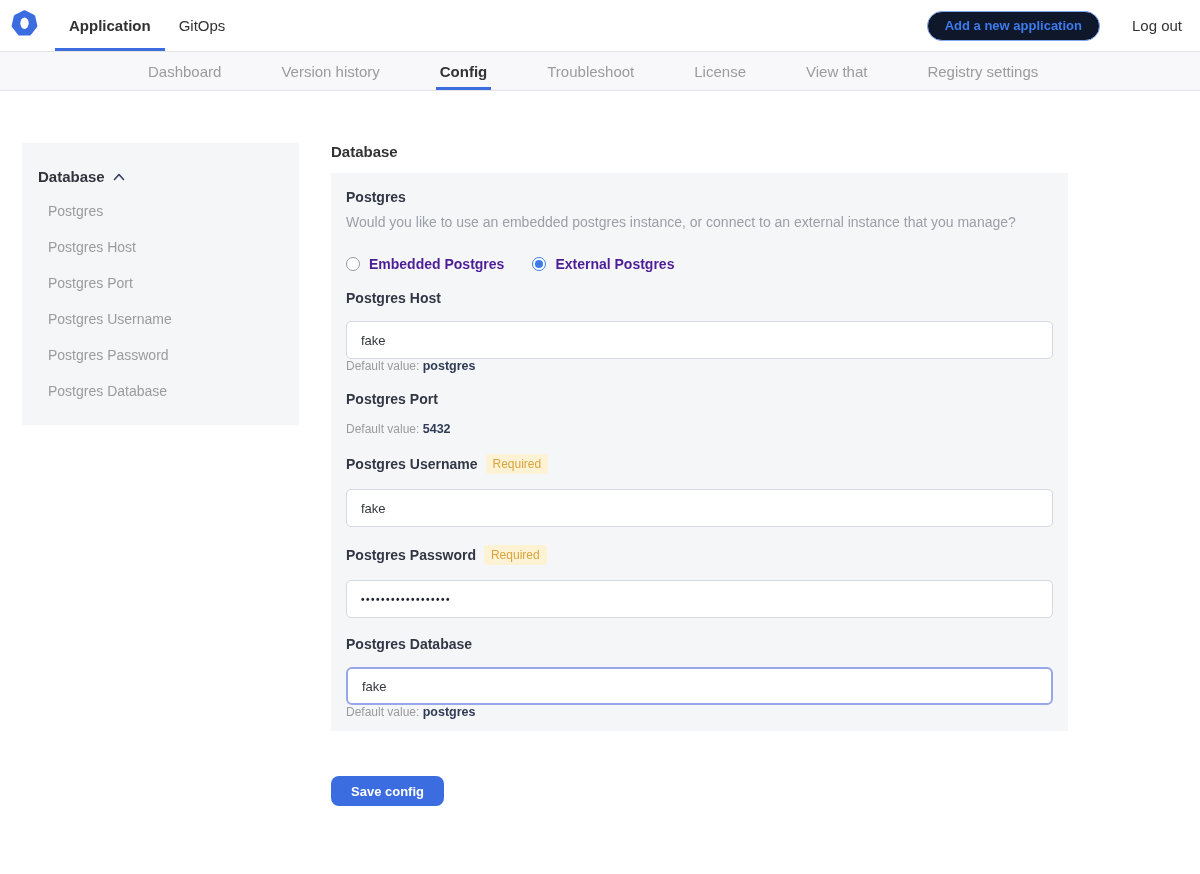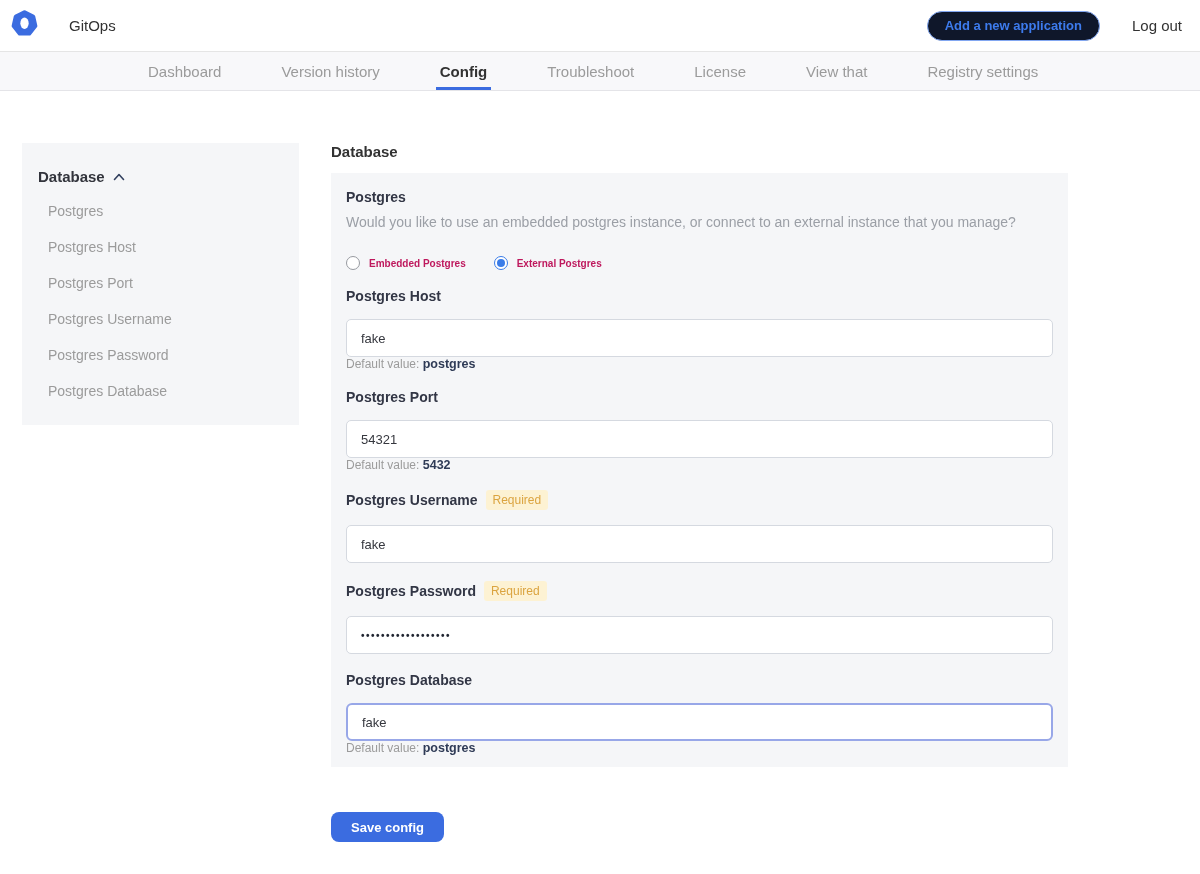--- a/index.html
+++ b/index.html
@@ -44,21 +44,21 @@
   .group-label { font-size: 14px; font-weight: 700; color: #323645; }
   .group-help { margin-top: 9px; font-size: 14px; color: #9b9fa6; }
 
   .radio-row { display: flex; margin-top: 26px; }
   .radio-option { display: flex; align-items: center; margin-right: 28px; cursor: pointer; }
   .radio-circle { width: 14px; height: 14px; border-radius: 50%; border: 1px solid #979aa0;
     background: #fff; margin-right: 9px; position: relative; flex: 0 0 auto; }
   .radio-circle.checked { border-color: #3a7ce8; }
   .radio-circle.checked::after { content: ""; position: absolute; left: 2px; top: 2px;
     width: 8px; height: 8px; border-radius: 50%; background: #3a7ce8; }
-  .radio-label { font-size: 10px; font-weight: 700; color: #be185d; }
+  .radio-label { font-size: 14px; font-weight: 700; color: #4c1d95; }
 
   .field { margin-top: 18px; }
   .field-label-row { display: flex; align-items: center; margin-bottom: 15px; }
   .field-label { font-size: 14px; font-weight: 700; color: #323645; }
   .required-badge { margin-left: 8px; background: #fdf2d3; color: #dba440; font-size: 12px;
     padding: 3px 7px; border-radius: 3px; }
   .text-input { width: 100%; height: 38px; background: #fff; border: 1px solid #d5d9e0;
     border-radius: 5px; padding: 0 14px; font-size: 13px; color: #35373e; outline: none;
     font-family: "Liberation Sans", sans-serif; }
   .text-input.focused { border: 2px solid #98a7e8; border-radius: 6px; }
@@ -76,20 +76,21 @@
 <header class="topnav">
   <div class="logo-wrap">
     <span>
       <svg width="29" height="29" viewBox="0 0 32 32">
         <polygon points="16,4 25.4,8.5 27.7,18.7 21.2,26.8 10.8,26.8 4.3,18.7 6.6,8.5" fill="#3b6ce0" stroke="#3b6ce0" stroke-width="5" stroke-linejoin="round"></polygon>
         <ellipse cx="16" cy="15.8" rx="4.6" ry="6.3" fill="#ffffff"></ellipse>
       </svg>
     </span>
   </div>
   <nav class="top-tabs">
+    <div class="top-tab active">Application</div>
     <div class="top-tab">GitOps</div>
   </nav>
   <div class="topnav-right">
     <button class="pill-btn">Add a new application</button>
     <span class="logout">Log out</span>
   </div>
 </header>
 
 <nav class="subnav">
   <span class="subtab">Dashboard</span>
@@ -148,21 +149,20 @@
         <div class="helper">
           <span>Default value:</span>
           <b>postgres</b>
         </div>
       </div>
 
       <div class="field">
         <div class="field-label-row">
           <span class="field-label">Postgres Port</span>
         </div>
-        <input class="text-input" type="text" value="54321" style="">
         <div class="helper">
           <span>Default value:</span>
           <b>5432</b>
         </div>
       </div>
 
       <div class="field">
         <div class="field-label-row">
           <span class="field-label">Postgres Username</span>
           <span class="required-badge">Required</span>

